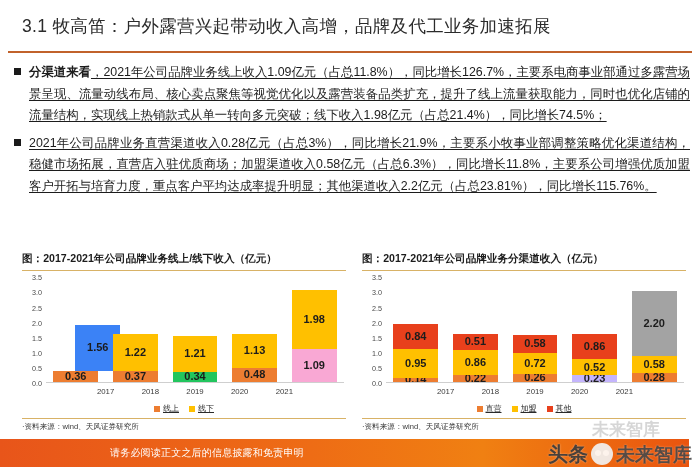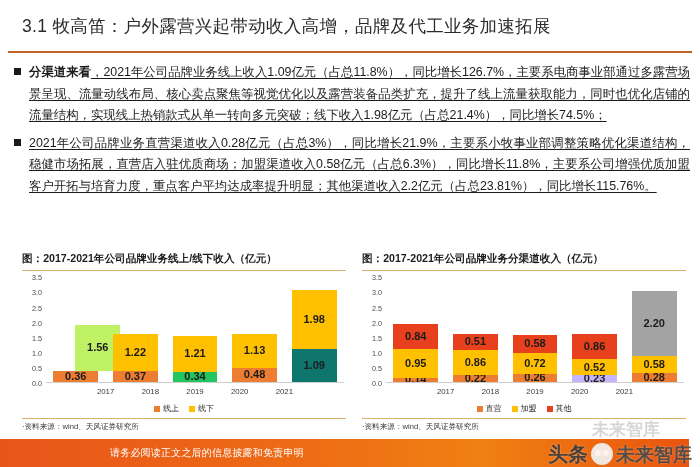--- a/index.html
+++ b/index.html
@@ -158,20 +158,21 @@
     align-items: center;
     gap: 10px;
     padding-top: 2px;
     height: 14px;
   }
   .legend-item { display: flex; align-items: center; gap: 3px; }
   .legend-swatch { width: 6px; height: 6px; }
   .legend-label {
     font-size: 8px;
     color: #2a2a2a;
+    text-decoration: underline;
     text-underline-offset: 1px;
   }
   .src-rule {
     height: 1.2px;
     background: #D8B266;
     margin-top: 3px;
   }
   .src-note {
     font-size: 7.6px;
     color: #3a3a3a;
@@ -282,21 +283,21 @@
             <div class="ytick" style="top: 85.7143%;">0.5</div>
             <div class="ytick" style="top: 71.4286%;">1.0</div>
             <div class="ytick" style="top: 57.1429%;">1.5</div>
             <div class="ytick" style="top: 42.8571%;">2.0</div>
             <div class="ytick" style="top: 28.5714%;">2.5</div>
             <div class="ytick" style="top: 14.2857%;">3.0</div>
             <div class="ytick" style="top: 0%;">3.5</div>
           </div>
         <div class="plot-area">
             <div class="bar-col">
-              <div class="seg" style="background: #bef264; height: 44.5714%; margin-left: 44px;">
+              <div class="seg" style="background: #3b82f6; height: 44.5714%; margin-left: 44px;">
                 <span>1.56</span>
               </div>
               <div class="seg" style="background: rgb(237, 125, 49); height: 10.2857%;">
                 <span>0.36</span>
               </div>
             </div>
             <div class="bar-col">
               <div class="seg" style="background: rgb(255, 192, 0); height: 34.8571%;">
                 <span>1.22</span>
               </div>
@@ -317,21 +318,21 @@
                 <span>1.13</span>
               </div>
               <div class="seg" style="background: rgb(237, 125, 49); height: 13.7143%;">
                 <span>0.48</span>
               </div>
             </div>
             <div class="bar-col">
               <div class="seg" style="background: rgb(255, 192, 0); height: 56.5714%;">
                 <span>1.98</span>
               </div>
-              <div class="seg" style="background: #0f766e; height: 31.1429%;">
+              <div class="seg" style="background: #f9a8d4; height: 31.1429%;">
                 <span>1.09</span>
               </div>
             </div>
           </div>
         <div class="xaxis">
             <div class="xtick">2017</div>
             <div class="xtick">2018</div>
             <div class="xtick">2019</div>
             <div class="xtick">2020</div>
             <div class="xtick">2021</div>

